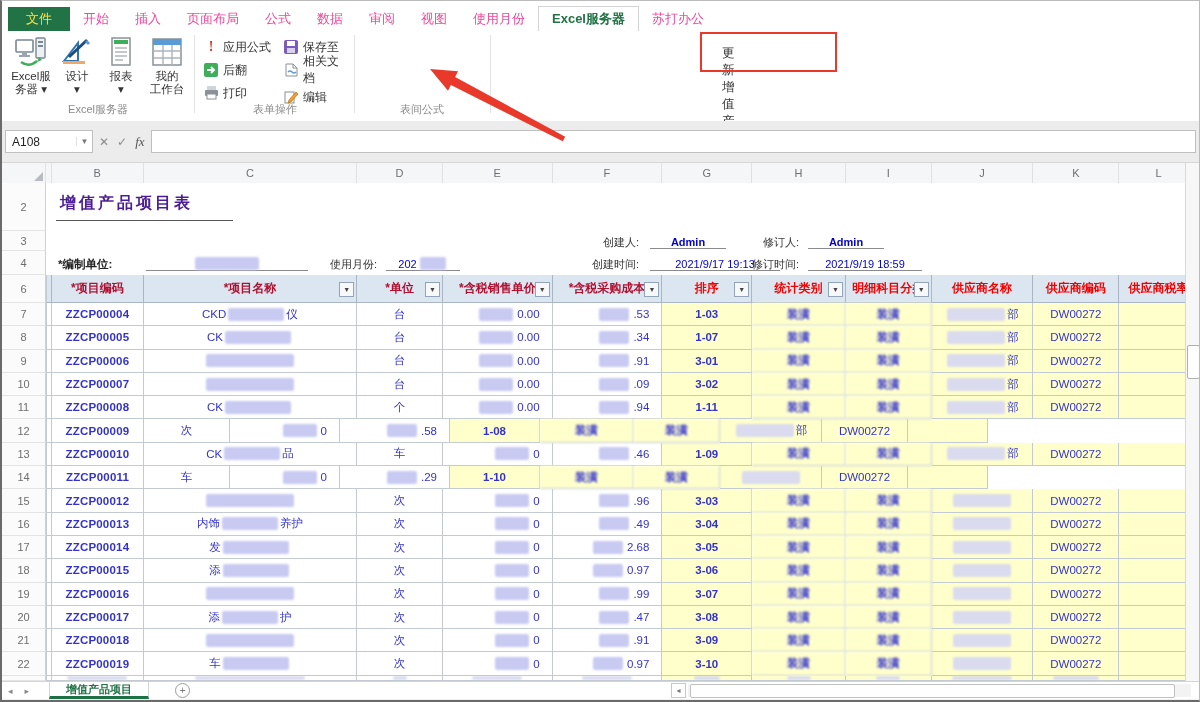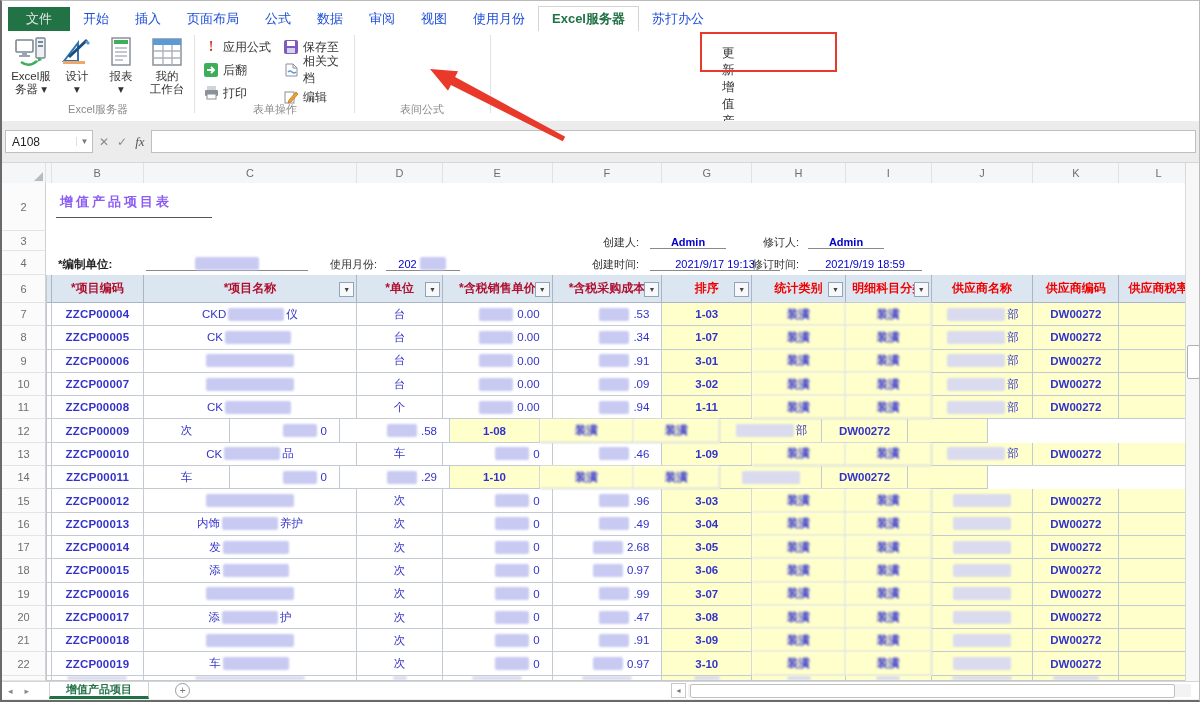--- a/index.html
+++ b/index.html
@@ -1,21 +1,21 @@
 <!DOCTYPE html>
 <html><head>
 <meta charset="utf-8">
 <style>
   html,body{margin:0;padding:0;background:#dadada;font-family:"Liberation Sans","DejaVu Sans",sans-serif;}
   .screen{position:relative;width:1200px;height:702px;background:#fff;overflow:hidden;
           border-left:2px solid #6a6a6a;border-bottom:2px solid #6a6a6a;border-top:1px solid #bbb;border-right:1px solid #bbb;box-sizing:border-box;}
   
   .tabrow{position:absolute;left:0;top:0;width:100%;height:30px;background:#fff;display:flex;align-items:flex-end;}
-  .filetab{height:24px;background:#217346;color:#e5e5e5;font-size:13px;padding:0 18px;display:flex;align-items:center;margin-left:6px;cursor:pointer;}
-  .rtab{height:24px;padding:0 13px;display:flex;align-items:center;font-size:13px;color:#1d4ed8;cursor:pointer;}
+  .filetab{height:24px;background:#217346;color:#fde047;font-size:13px;padding:0 18px;display:flex;align-items:center;margin-left:6px;cursor:pointer;}
+  .rtab{height:24px;padding:0 13px;display:flex;align-items:center;font-size:13px;color:#ec4899;cursor:pointer;}
   .rtab.active{background:#fff;color:#217346;border:1px solid #d4d4d4;border-bottom:none;font-weight:bold;}
   
   .ribbon{position:absolute;left:0;top:30px;width:100%;height:90px;background:#fff;border-bottom:1px solid #d2d2d2;}
   .rgroup{position:absolute;top:0;height:89px;}
   .rgroup .glabel{position:absolute;bottom:3px;left:0;width:100%;text-align:center;font-size:11px;color:#8a8a8a;}
   .gsep{position:absolute;top:4px;width:1px;height:78px;background:#e2e2e2;}
   .bigbtn{position:absolute;top:4px;width:46px;height:66px;display:flex;flex-direction:column;align-items:center;cursor:pointer;}
   .bigbtn .bicon{width:32px;height:30px;margin-top:2px;}
   .bigbtn .blab{font-size:11.5px;color:#333;text-align:center;line-height:13px;margin-top:3px;white-space:pre-line;}
   .smallbtn{position:absolute;height:20px;display:flex;align-items:center;font-size:12px;color:#333;cursor:pointer;padding:0 3px;}
@@ -46,35 +46,35 @@
   .rn{width:44px;flex:none;background:#fbfbfb;border-right:1px solid #d0d0d0;border-bottom:1px solid #e4e4e4;color:#6e6e6e;font-size:11px;display:flex;align-items:center;justify-content:center;box-sizing:border-box;cursor:pointer;}
   .cell{box-sizing:border-box;border-right:1px solid #c3cad2;border-bottom:1px solid #c3cad2;display:flex;align-items:center;justify-content:center;overflow:hidden;white-space:nowrap;cursor:cell;}
   .ca{border-left:1px solid #c3cad2;background:#fff;}
   .trow{height:23.3px;display:flex;width:100%;}
   .trow .cell{font-size:11.5px;color:#3333cc;}
   .y{background:#ffffcc;}
   .code{font-weight:600;letter-spacing:.2px;}
   .num{justify-content:flex-end;padding-right:12px;gap:2px;}
   .sort{font-weight:600;}
   .cat{font-weight:600;color:#4747bb;filter:blur(1.1px);}
-  .code2{font-weight:700;}
+  .code2{font-weight:400;}
   .blur{display:inline-block;height:13px;background:#c8caf2;border-radius:2px;filter:blur(1.2px);margin:0 2px;}
   .blur.lite{background:#dadbef;}
   
   .hrow{height:28px;display:flex;width:100%;}
   .hrow .cell{background:#dce6f1;border-right:1px solid #aab6c6;border-bottom:1px solid #aab6c6;font-size:12px;font-weight:bold;position:relative;}
   .red1{color:#b01030;}
   .red2{color:#f20000;}
   .drop{position:absolute;right:2px;top:7px;width:13px;height:13px;background:#f6f8fa;border:1px solid #93a3b8;font-size:7px;color:#444;display:flex;align-items:center;justify-content:center;cursor:pointer;}
   
   .rtitle{height:48px;}
   .rmeta1{height:20px;}
   .rmeta2{height:24px;}
   .freebody{position:relative;flex:1;}
-  .sheet-title{position:absolute;left:10px;top:10px;font-size:13px;font-weight:bold;color:#8b5cf6;letter-spacing:3px;border-bottom:1.5px solid #555;padding:0 40px 6px 4px;}
+  .sheet-title{position:absolute;left:10px;top:10px;font-size:16px;font-weight:bold;color:#4c1d95;letter-spacing:3px;border-bottom:1.5px solid #555;padding:0 40px 6px 4px;}
   .mlabel{position:absolute;font-size:11px;color:#333;white-space:nowrap;}
   .mlabel.b{font-weight:bold;color:#222;font-size:11.5px;}
   .mval{position:absolute;font-size:11px;color:#0000cc;text-align:center;border-bottom:1px solid #8a8a8a;display:flex;align-items:flex-end;justify-content:center;gap:1px;}
   .partial{height:5px;overflow:hidden;}
   .partial .cell{height:5px;}
   
   .vscroll{position:absolute;right:0;top:162px;width:14px;height:518px;background:#f7f7f7;border-left:1px solid #d8d8d8;box-sizing:border-box;}
   .vthumb{position:absolute;left:1px;top:182px;width:11px;height:32px;background:#fff;border:1px solid #b0b0b0;border-radius:2px;cursor:grab;}
   
   .tabbar{position:absolute;left:0;top:680px;width:100%;height:18px;background:#fff;border-top:1px solid #d4d4d4;display:flex;align-items:center;font-size:11px;box-sizing:border-box;}

